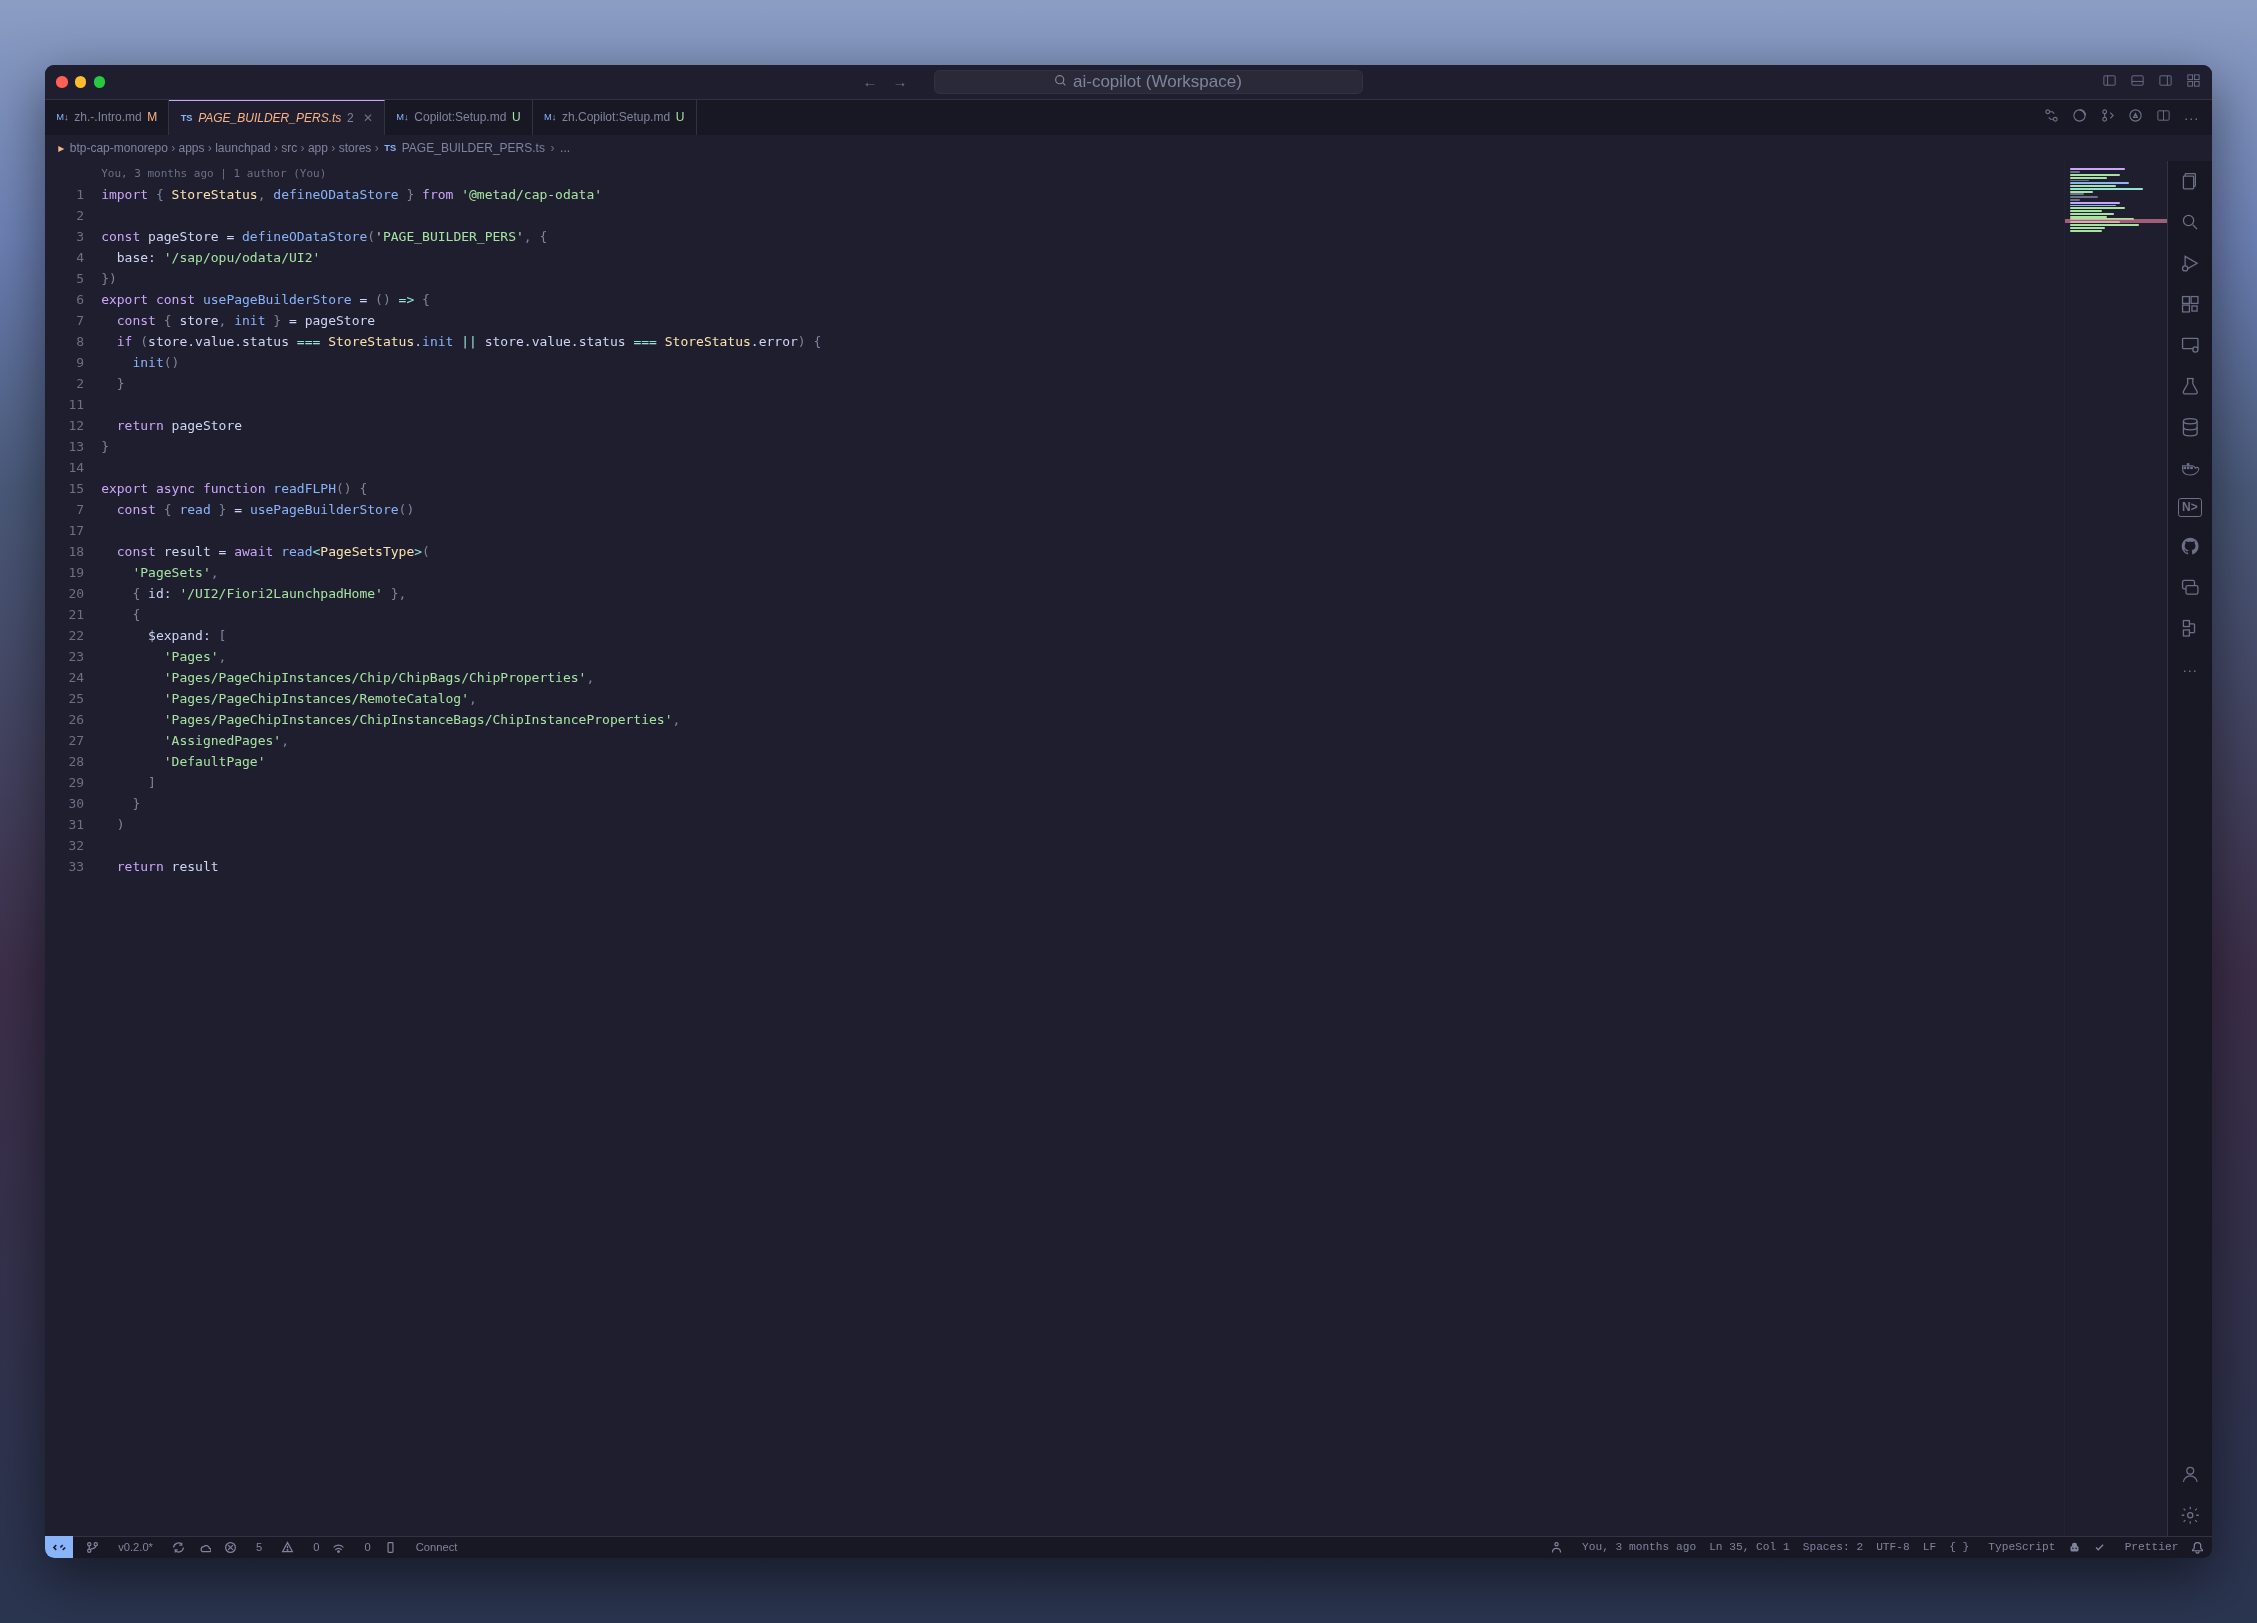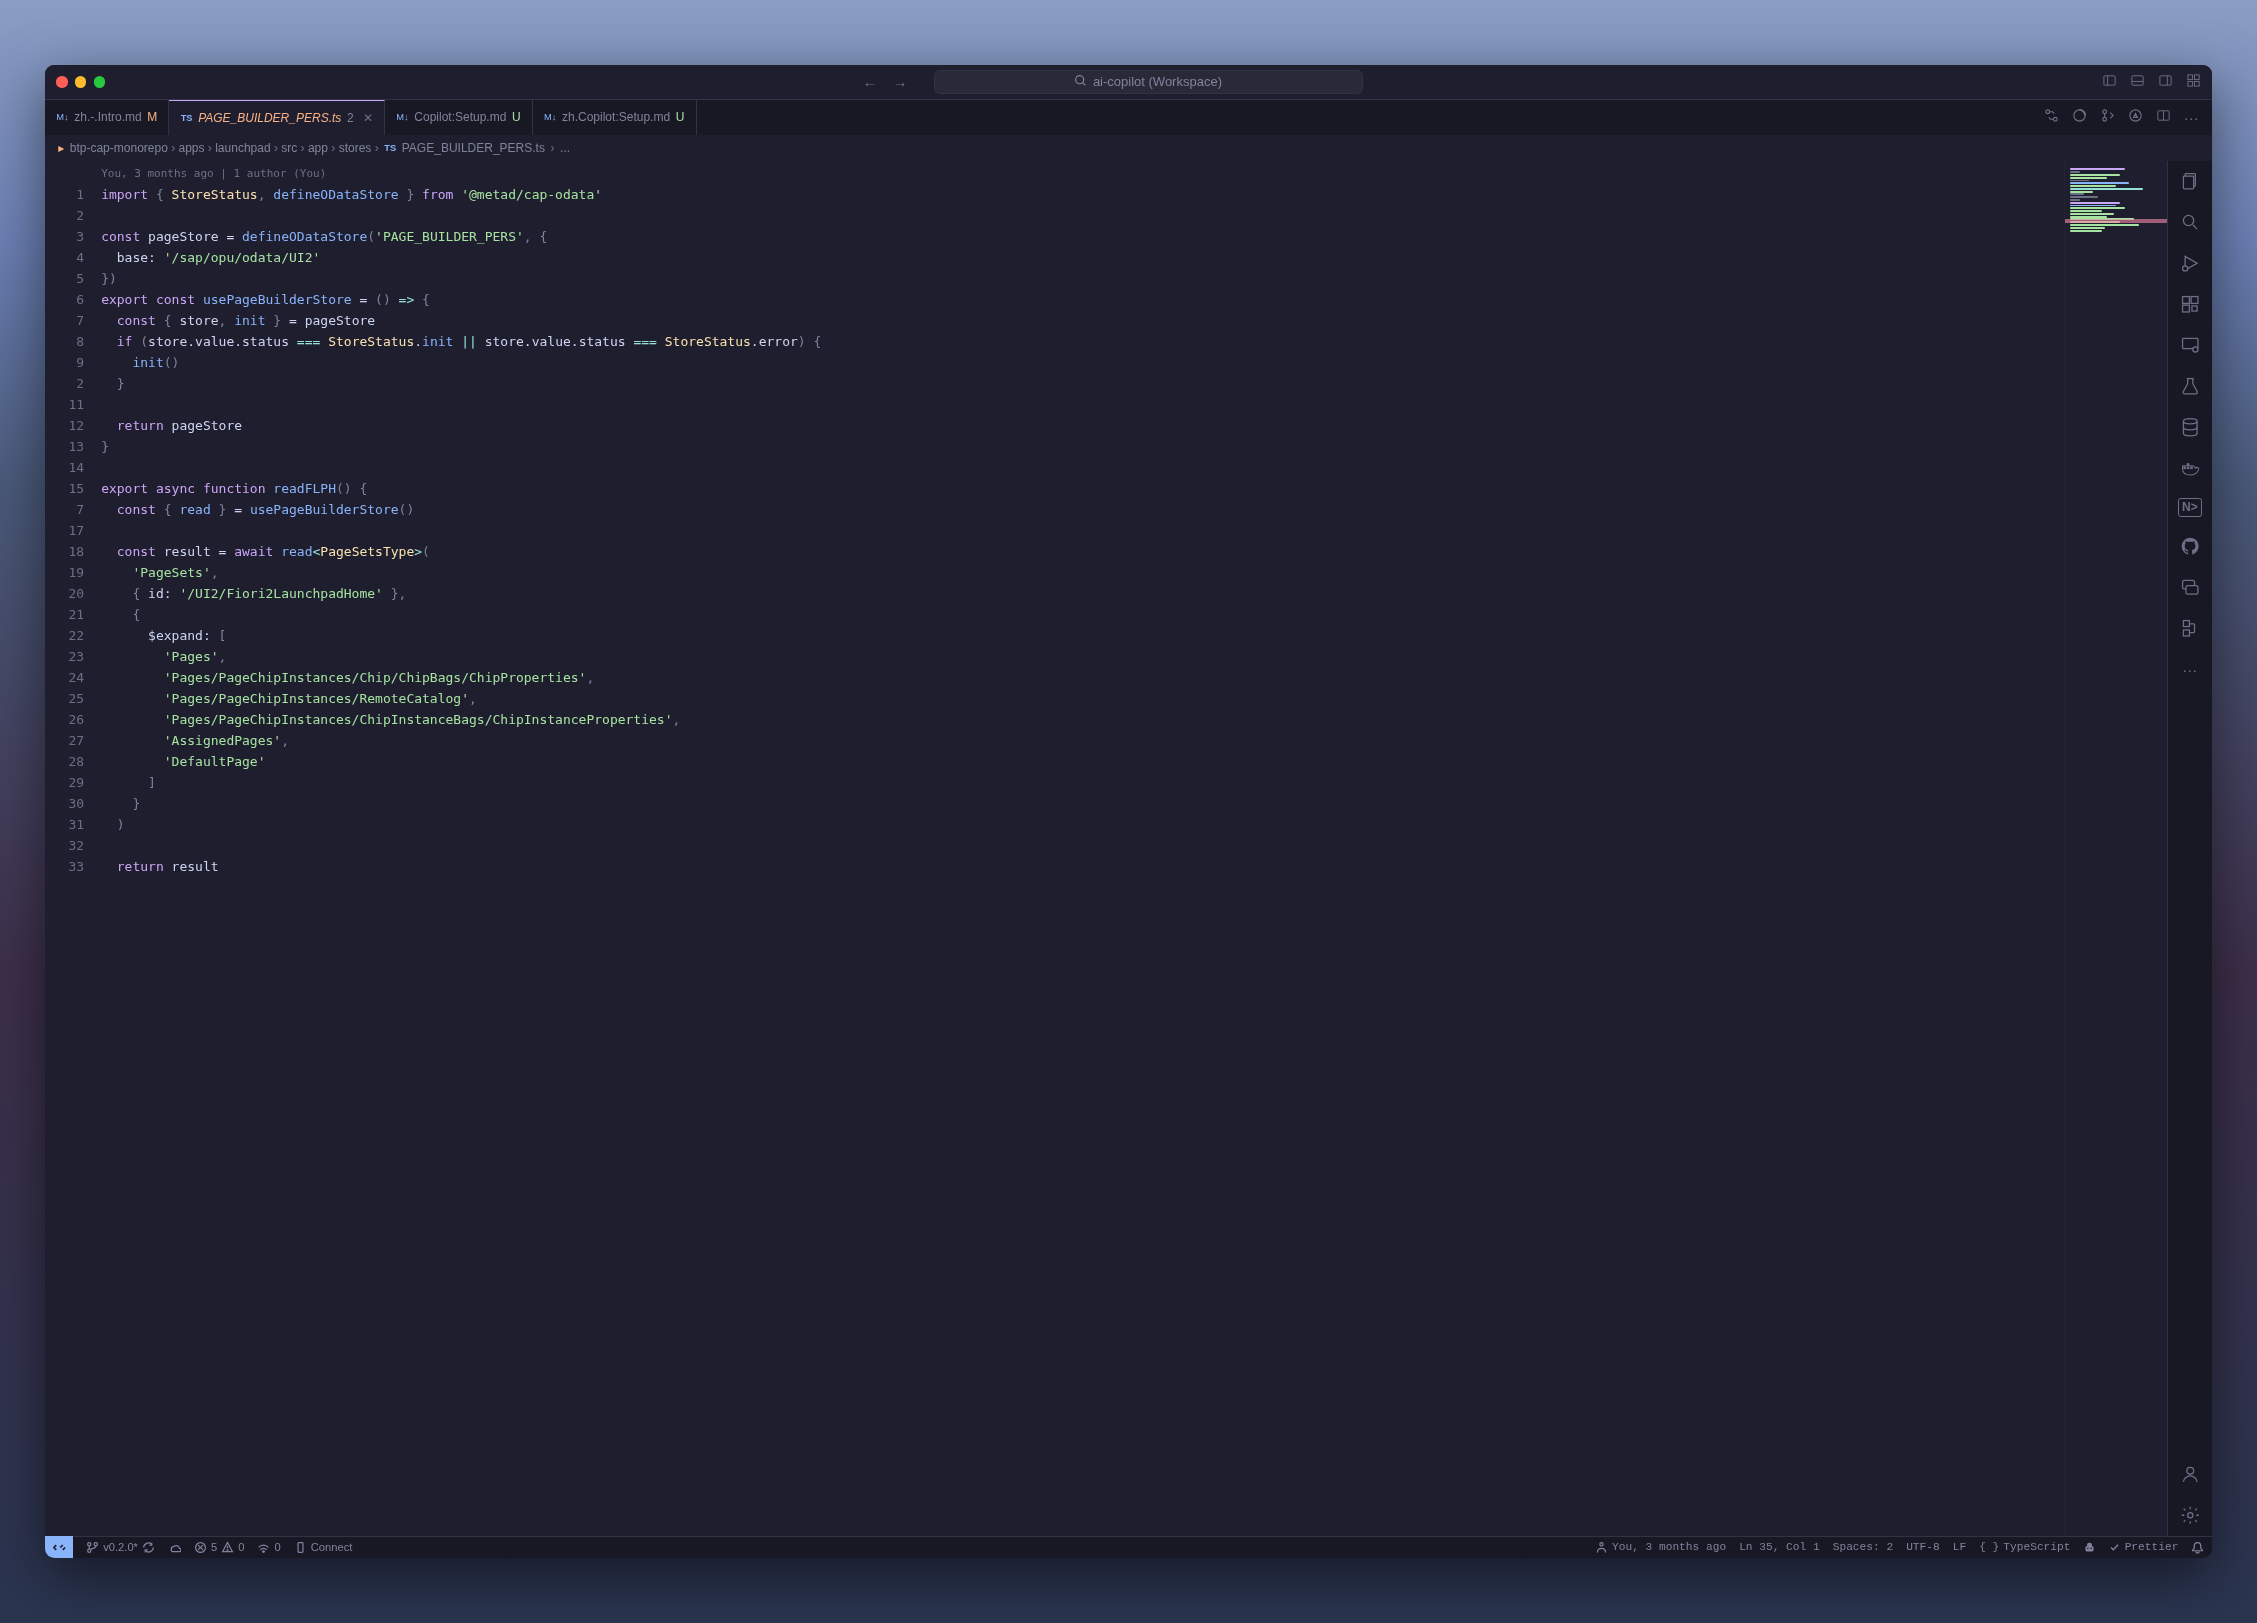--- a/index.html
+++ b/index.html
@@ -63,21 +63,21 @@
   flex:0 0 429px;
   height:24px;
   background: rgba(255,255,255,0.05);
   border:0.9px solid var(--border-color);
   border-radius:5.6px;
   display:flex;
   align-items:center;
   justify-content:center;
   gap:5.6px;
   color:var(--text-dim);
-  font-size:13px;
+  font-size:17px;
 }
 .titlebar-right { margin-left:auto; display:flex; gap:13px; color:var(--text-muted); }
 .titlebar-right svg, .titlebar-right span { cursor:pointer; }
 
 .tabs-row {
   height: 35px;
   background: var(--bg-darker);
   display:flex;
   align-items:stretch;
 }
@@ -200,21 +200,21 @@
   height:22.4px;
   background:var(--bg-statusbar);
   display:flex;
   align-items:center;
   font-size:11.2px;
   color:var(--text-dim);
   padding:0 7.5px;
   gap:13px;
   border-top:0.9px solid var(--border-color);
 }
-.statusbar .sb-item { display:flex; align-items:center; gap:4px; cursor:pointer; }
+.statusbar .sb-item { display:flex; align-items:center; gap:19px; cursor:pointer; }
 .statusbar .sb-remote {
   background:var(--accent-blue);
   color:#1e1e2e;
   height:22.4px;
   margin-left:-7.5px;
   padding:0 7.5px;
   display:flex; align-items:center;
 }
 .statusbar .sb-right { margin-left:auto; display:flex; gap:13px; align-items:center;font-family:Liberation Mono, monospace; }
 </style>

